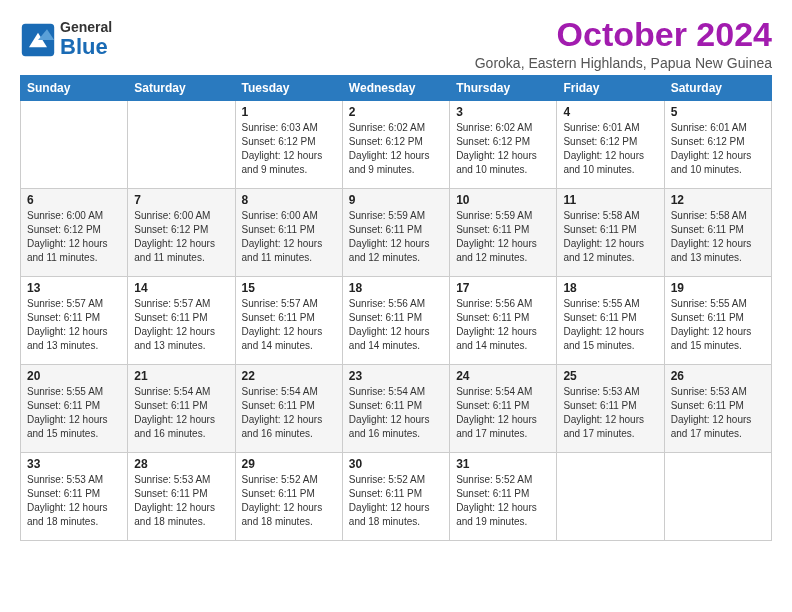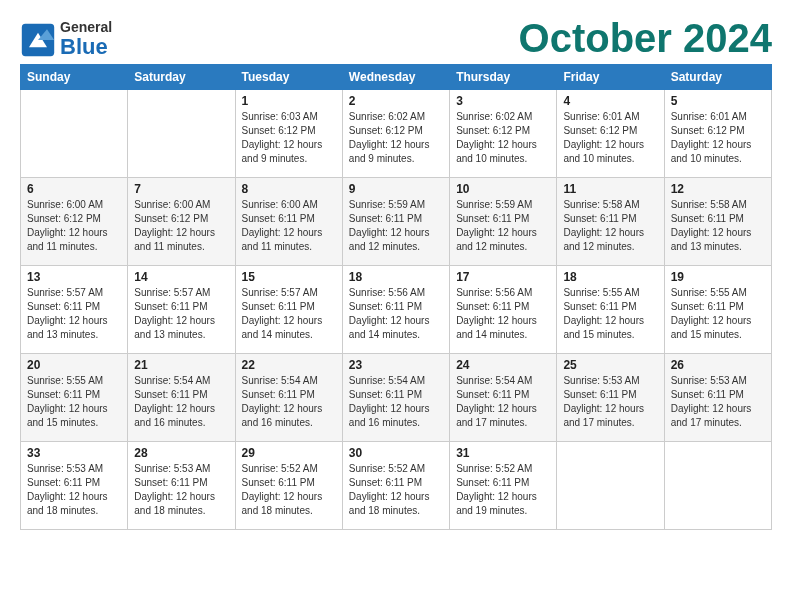--- a/index.html
+++ b/index.html
@@ -38,23 +38,23 @@
     }
     .logo-icon {
       width: 36px;
       height: 36px;
       margin-right: 4px;
     }
     .title-area {
       text-align: right;
     }
     .month-title {
-      font-size: 40px;
-      font-weight: bold;
-      color: #0f766e;
+      font-size: 34px;
+      font-weight: bold;
+      color: #a21caf;
       line-height: 1.1;
     }
     .subtitle {
       font-size: 14px;
       color: #555;
       margin-top: 2px;
     }
     .calendar-table {
       width: 100%;
       border-collapse: collapse;
@@ -107,20 +107,21 @@
       <polygon points="10,28 20,12 30,28" fill="white"></polygon>
       <polygon points="20,20 30,8 38,20" fill="#5aa0d8"></polygon>
     </svg>
     <div class="logo-text">
       <span class="logo-general">General</span>
       <span class="logo-blue">Blue</span>
     </div>
   </div>
   <div class="title-area">
     <div class="month-title">October 2024</div>
+    <div class="subtitle">Goroka, Eastern Highlands, Papua New Guinea</div>
   </div>
 </div>
 
 <table class="calendar-table">
   <thead>
     <tr>
     <th>Sunday</th>
         <th>Saturday</th>
         <th>Tuesday</th>
         <th>Wednesday</th>

